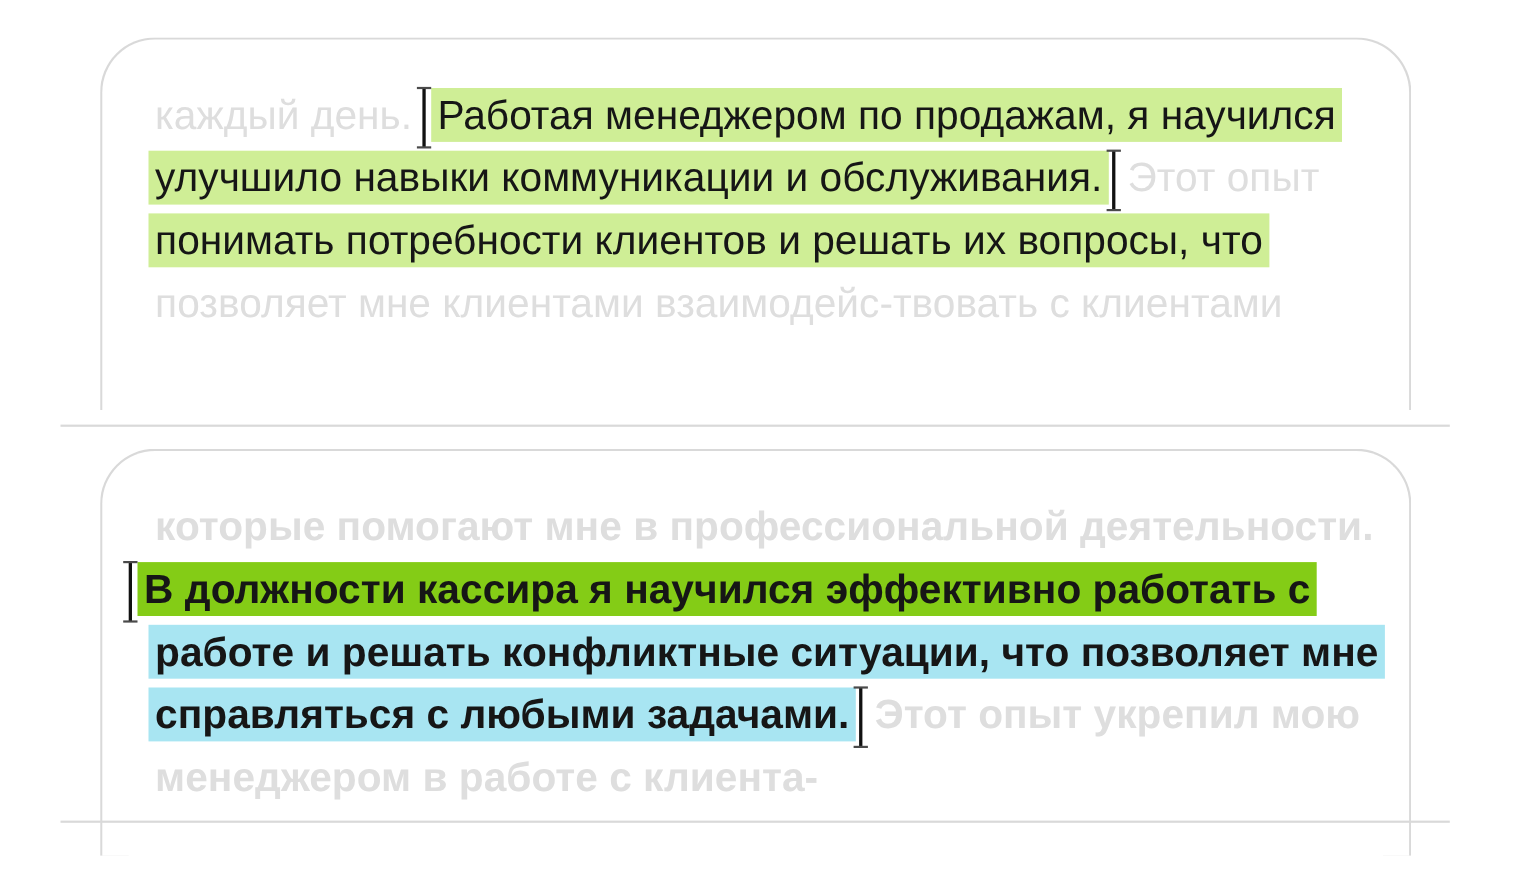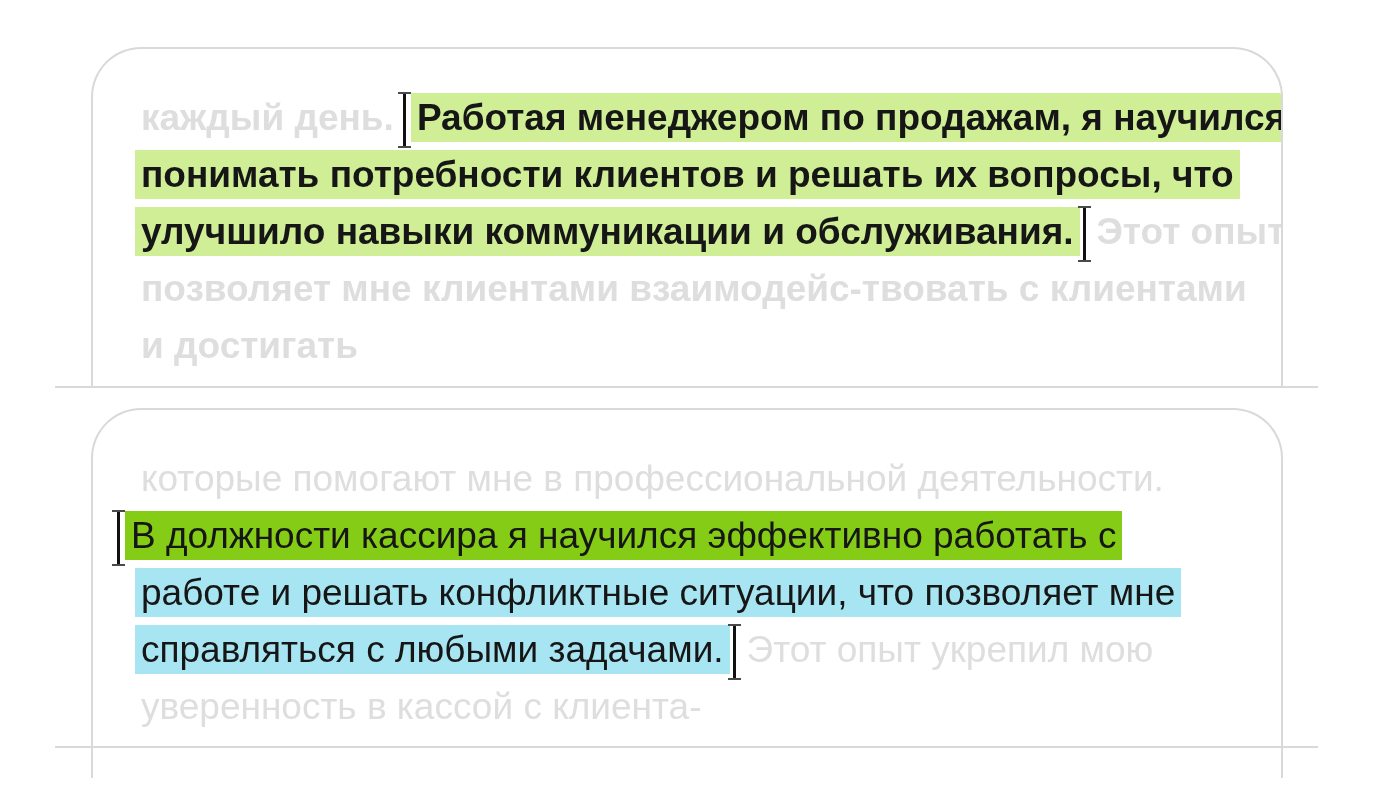--- a/index.html
+++ b/index.html
@@ -22,22 +22,22 @@
     position:absolute;
     left:91px;
     width:1192px;
     border:2px solid var(--border);
     border-bottom:none;
     border-radius:50px 50px 0 0;
     padding:40px 48px 0 48px;
     background:transparent;
     overflow:hidden;
   }
-  .card-1{top:47px;height:339px;font-weight:bold;}
-  .card-2{top:408px;height:370px;}
+  .card-1{top:34px;height:339px;}
+  .card-2{top:408px;height:370px;font-weight:bold;}
   .divider{
     position:absolute;
     left:55px;
     width:1263px;
     height:2px;
     background:var(--border);
   }
   .divider-1{top:386px;}
   .divider-2{top:746px;}
   .line{
@@ -73,32 +73,31 @@
   .line > .caret:first-child{margin-left:-24px;}
 </style>
 </head>
 <body>
 
 <div class="canvas">
 
   <section class="card card-1">
     <div class="card-text">
         <div class="line"><span class="dim">каждый день.</span><span class="caret"></span><span class="hl" style="background-color: rgb(207, 238, 150);">Работая менеджером по продажам, я научился</span></div>
+        <div class="line"><span class="hl" style="background-color: rgb(207, 238, 150);">улучшило навыки коммуникации и обслуживания.</span><span class="caret"></span><span class="dim">Этот опыт</span></div>
         <div class="line"><span class="hl" style="background-color: rgb(207, 238, 150);">понимать потребности клиентов и решать их вопросы, что</span></div>
-        <div class="line"><span class="hl" style="background-color: rgb(207, 238, 150);">улучшило навыки коммуникации и обслуживания.</span><span class="caret"></span><span class="dim">Этот опыт</span></div>
         <div class="line"><span class="dim">позволяет мне клиентами взаимодейс-твовать с клиентами</span></div>
-        <div class="line"><span class="dim">и достигать</span></div>
       </div>
   </section>
   <div class="divider divider-1"></div>
 
   <section class="card card-2">
     <div class="card-text">
         <div class="line"><span class="dim">которые помогают мне в профессиональной деятельности.</span></div>
         <div class="line"><span class="caret"></span><span class="hl" style="background-color: #84cc16;">В должности кассира я научился эффективно работать с</span></div>
         <div class="line"><span class="hl" style="background-color: rgb(168, 229, 242);">работе и решать конфликтные ситуации, что позволяет мне</span></div>
         <div class="line"><span class="hl" style="background-color: rgb(168, 229, 242);">справляться с любыми задачами.</span><span class="caret"></span><span class="dim">Этот опыт укрепил мою</span></div>
-        <div class="line"><span class="dim">уверенность в кассой с клиента-</span></div>
+        <div class="line"><span class="dim">менеджером в работе с клиента-</span></div>
       </div>
   </section>
   <div class="divider divider-2"></div>
 
 </div>
 
 </body></html>

